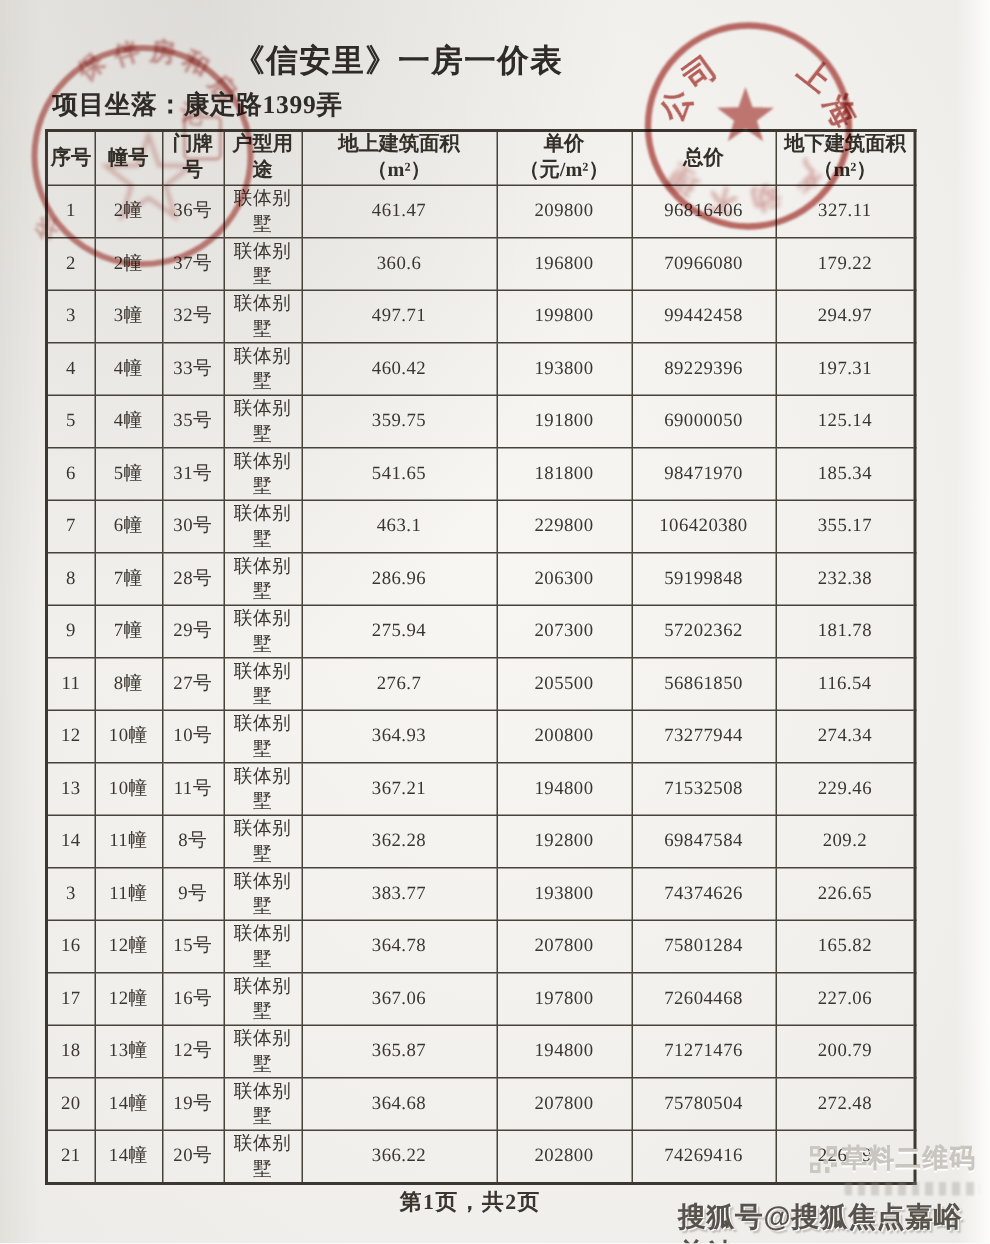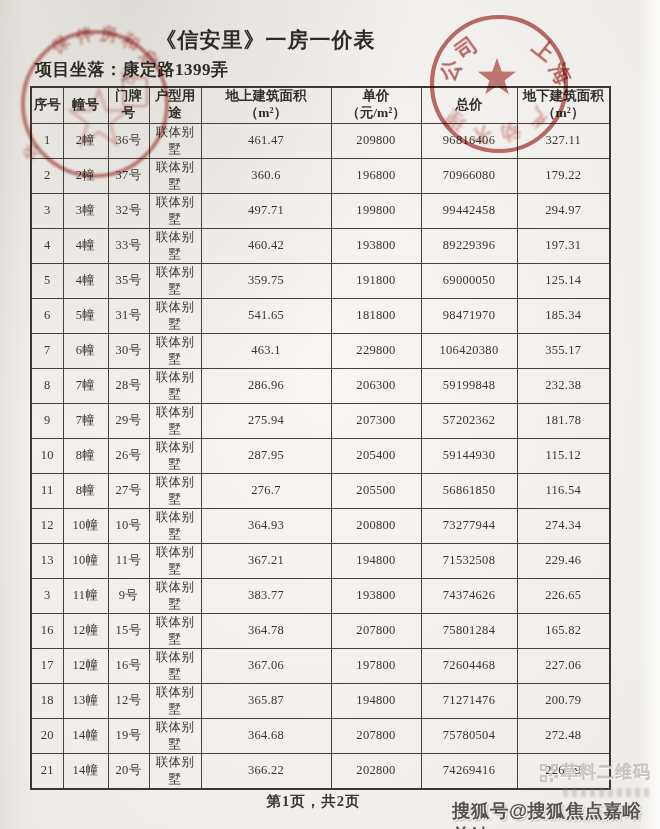--- a/index.html
+++ b/index.html
@@ -188,30 +188,20 @@
       <td>9</td>
       <td>7幢</td>
       <td>29号</td>
       <td>联体别墅</td>
       <td>275.94</td>
       <td>207300</td>
       <td>57202362</td>
       <td>181.78</td>
     </tr>
         <tr>
-      <td>10</td>
-      <td>8幢</td>
-      <td>26号</td>
-      <td>联体别墅</td>
-      <td>287.95</td>
-      <td>205400</td>
-      <td>59144930</td>
-      <td>115.12</td>
-    </tr>
-        <tr>
       <td>11</td>
       <td>8幢</td>
       <td>27号</td>
       <td>联体别墅</td>
       <td>276.7</td>
       <td>205500</td>
       <td>56861850</td>
       <td>116.54</td>
     </tr>
         <tr>
@@ -226,20 +216,30 @@
     </tr>
         <tr>
       <td>13</td>
       <td>10幢</td>
       <td>11号</td>
       <td>联体别墅</td>
       <td>367.21</td>
       <td>194800</td>
       <td>71532508</td>
       <td>229.46</td>
+    </tr>
+        <tr>
+      <td>14</td>
+      <td>11幢</td>
+      <td>8号</td>
+      <td>联体别墅</td>
+      <td>362.28</td>
+      <td>192800</td>
+      <td>69847584</td>
+      <td>209.2</td>
     </tr>
         <tr>
       <td>3</td>
       <td>11幢</td>
       <td>9号</td>
       <td>联体别墅</td>
       <td>383.77</td>
       <td>193800</td>
       <td>74374626</td>
       <td>226.65</td>

